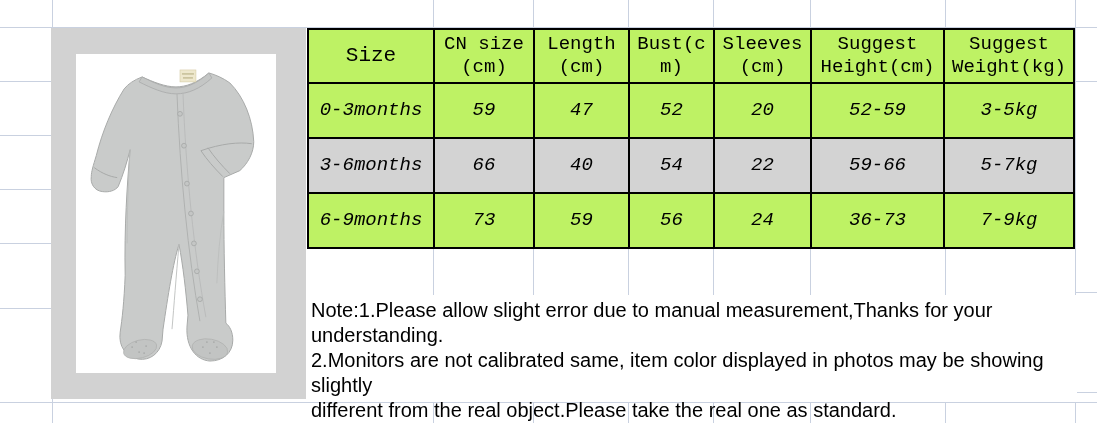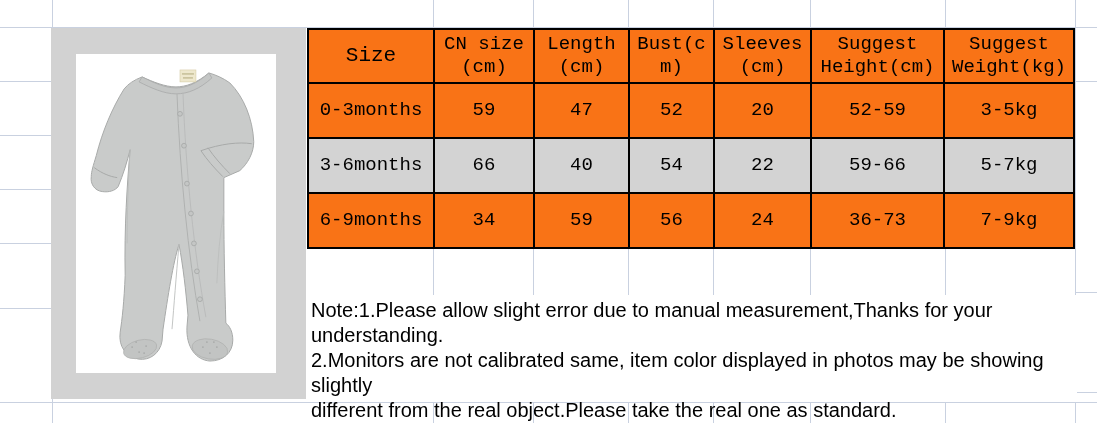--- a/index.html
+++ b/index.html
@@ -15,28 +15,28 @@
   
   .frame{position:absolute;left:51px;top:28px;width:255px;height:371px;background:#d2d2d2;z-index:1;}
   .photo{position:absolute;left:25px;top:26px;width:200px;height:319px;background:#ffffff;}
   .photo svg{display:block;width:100%;height:100%;}
 
   
   table.size{
     position:absolute;left:307px;top:28px;z-index:2;
     border-collapse:collapse;table-layout:fixed;width:766px;
     font-family:"Liberation Mono","DejaVu Sans Mono",monospace;
-    font-size:19px;color:#000;background:#f97316;
+    font-size:19px;color:#000;background:#bef264;
   }
   table.size th,table.size td{
     border:2px solid #000;text-align:center;vertical-align:middle;
     padding:0;white-space:pre-line;line-height:1.22;overflow:hidden;
   }
   table.size th{font-weight:normal;height:52px;}
-  table.size td{height:53px;}
+  table.size td{height:53px;font-style:italic;}
   table.size tr.alt td{background:#d3d3d3;}
   table.size th.size-col{font-size:21px;}
 
   
   .notes{
     position:absolute;left:307px;top:295px;width:770px;height:107px;z-index:2;
     background:#ffffff;color:#000;font-size:20px;line-height:25px;
     white-space:pre-line;padding:3px 0 0 4px;box-sizing:border-box;
   }
 </style>
@@ -191,21 +191,21 @@
         <td>3-6months</td>
         <td>66</td>
         <td>40</td>
         <td>54</td>
         <td>22</td>
         <td>59-66</td>
         <td>5-7kg</td>
       </tr>
       <tr>
         <td>6-9months</td>
-        <td>34</td>
+        <td>73</td>
         <td>59</td>
         <td>56</td>
         <td>24</td>
         <td>36-73</td>
         <td>7-9kg</td>
       </tr>
     </tbody>
   </table>
 
   <div class="notes">Note:1.Please allow slight error due to manual measurement,Thanks for your understanding.

